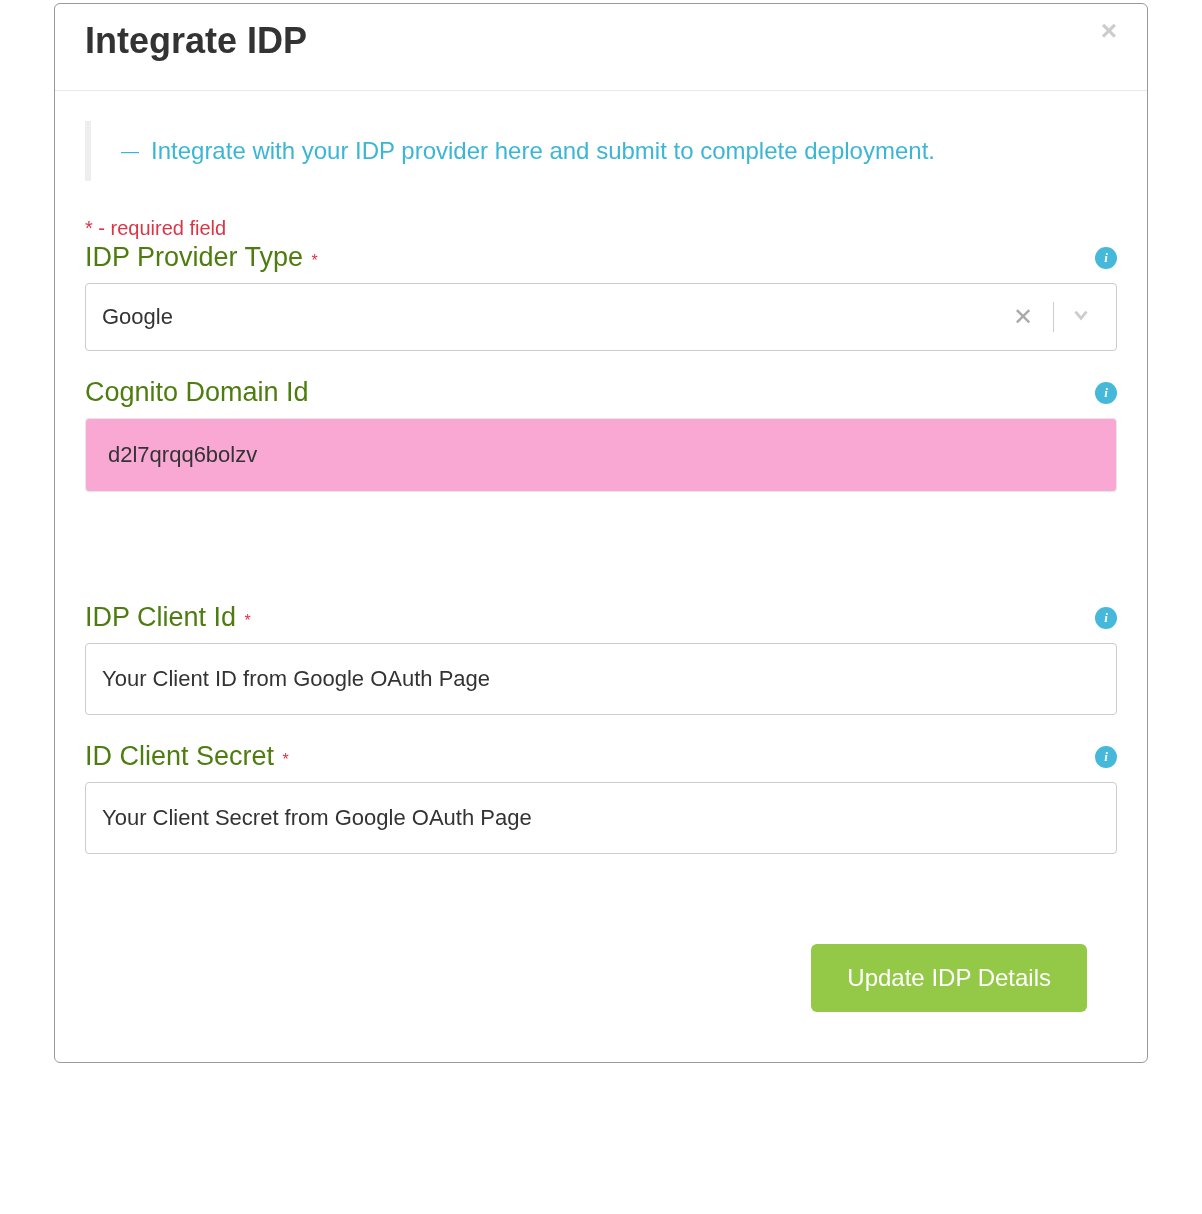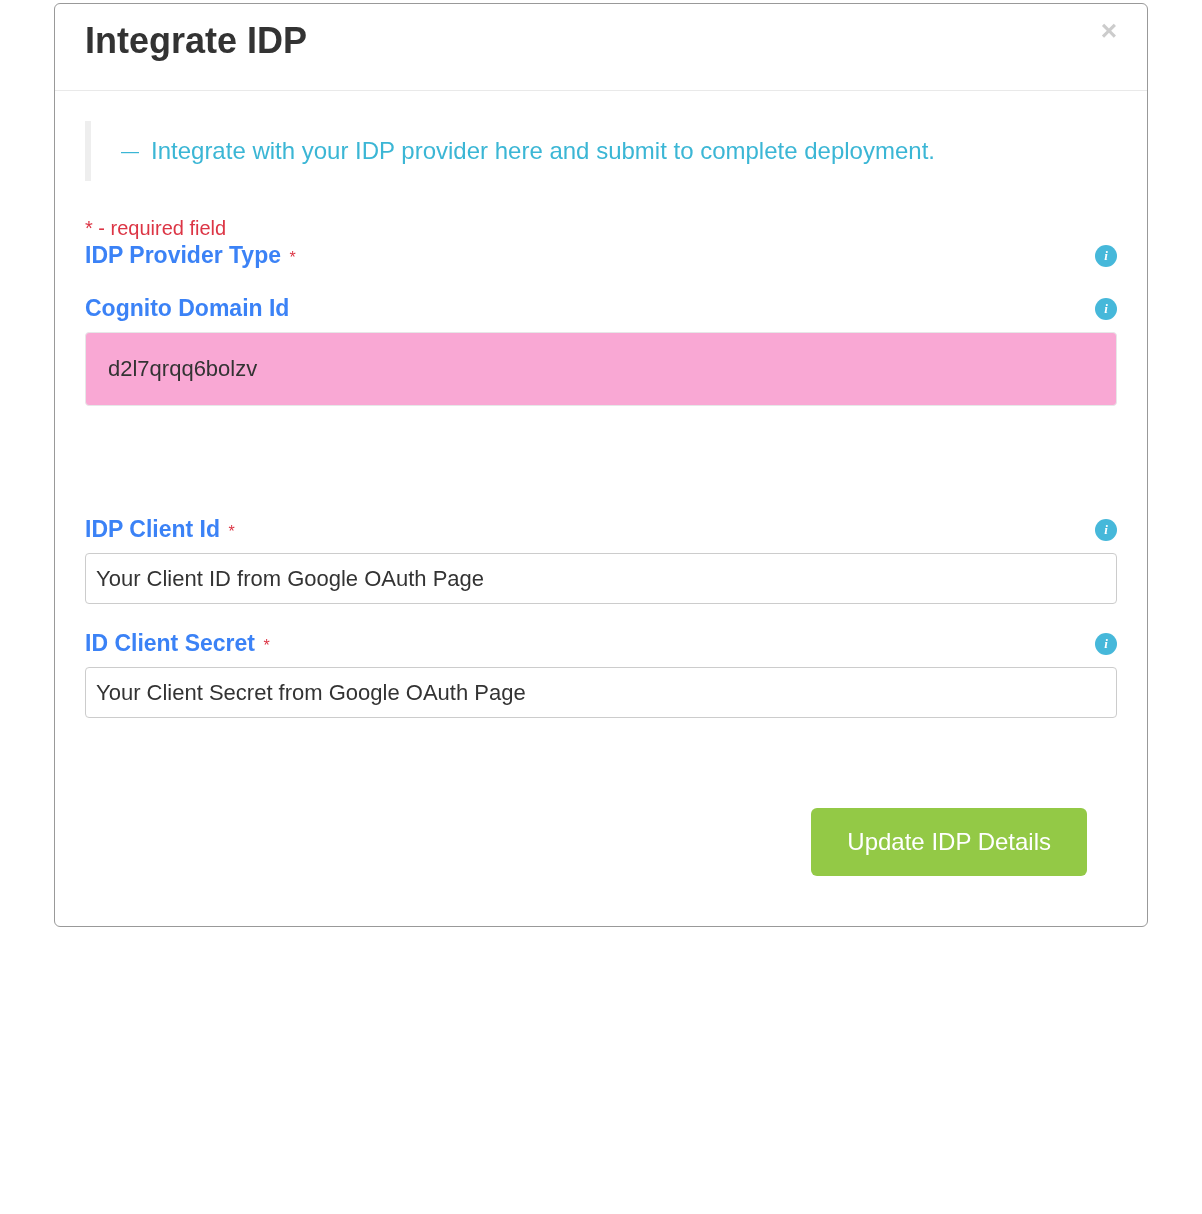--- a/index.html
+++ b/index.html
@@ -67,23 +67,23 @@
       margin-bottom: 110px;
       margin-top: 15px;
     }
     .label-row {
       display: flex;
       justify-content: space-between;
       align-items: center;
       margin-bottom: 10px;
     }
     .form-label {
-      font-size: 23px;
-      font-weight: 700;
-      color: #3b82f6;
+      font-size: 27px;
+      font-weight: 400;
+      color: #4d7c0f;
     }
     .required-star {
       color: #dc3545;
       margin-left: 4px;
     }
     .info-icon {
       width: 22px;
       height: 22px;
       border-radius: 50%;
       background: #46b8da;
@@ -139,24 +139,24 @@
       font-size: 22px;
       color: #333;
       height: 74px;
       display: flex;
       align-items: center;
     }
     .text-input {
       width: 100%;
       border: 1px solid #ccc;
       border-radius: 4px;
-      padding: 18px 10px;
+      padding: 18px 16px;
       font-size: 22px;
       color: #333;
-      height: 51px;
+      height: 72px;
     }
     .text-input::placeholder {
       color: #333;
       opacity: 1;
     }
     .modal-footer {
       padding: 30px 30px 30px;
       display: flex;
       justify-content: flex-end;
       margin-top: 60px;
@@ -195,20 +195,30 @@
     <div class="required-note">* - required field</div>
 
     <div class="form-group">
       <div class="label-row">
         <div>
           <span class="form-label">IDP Provider Type</span>
           <span class="required-star">*</span>
         </div>
         <span class="info-icon">i</span>
       </div>
+      <div class="select-wrap">
+        <span class="select-value">Google</span>
+        <span class="select-clear">✕</span>
+        <span class="select-divider"></span>
+        <span class="select-caret">
+          <svg width="22" height="22" viewBox="0 0 20 20">
+              <path d="M5 7l5 6 5-6" fill="none" stroke="#ccc" stroke-width="2.5"></path>
+            </svg>
+        </span>
+      </div>
     </div>
 
     <div class="form-group spacer-after">
       <div class="label-row">
         <span class="form-label">Cognito Domain Id</span>
         <span class="info-icon">i</span>
       </div>
       <div class="readonly-field">d2l7qrqq6bolzv</div>
     </div>
 

